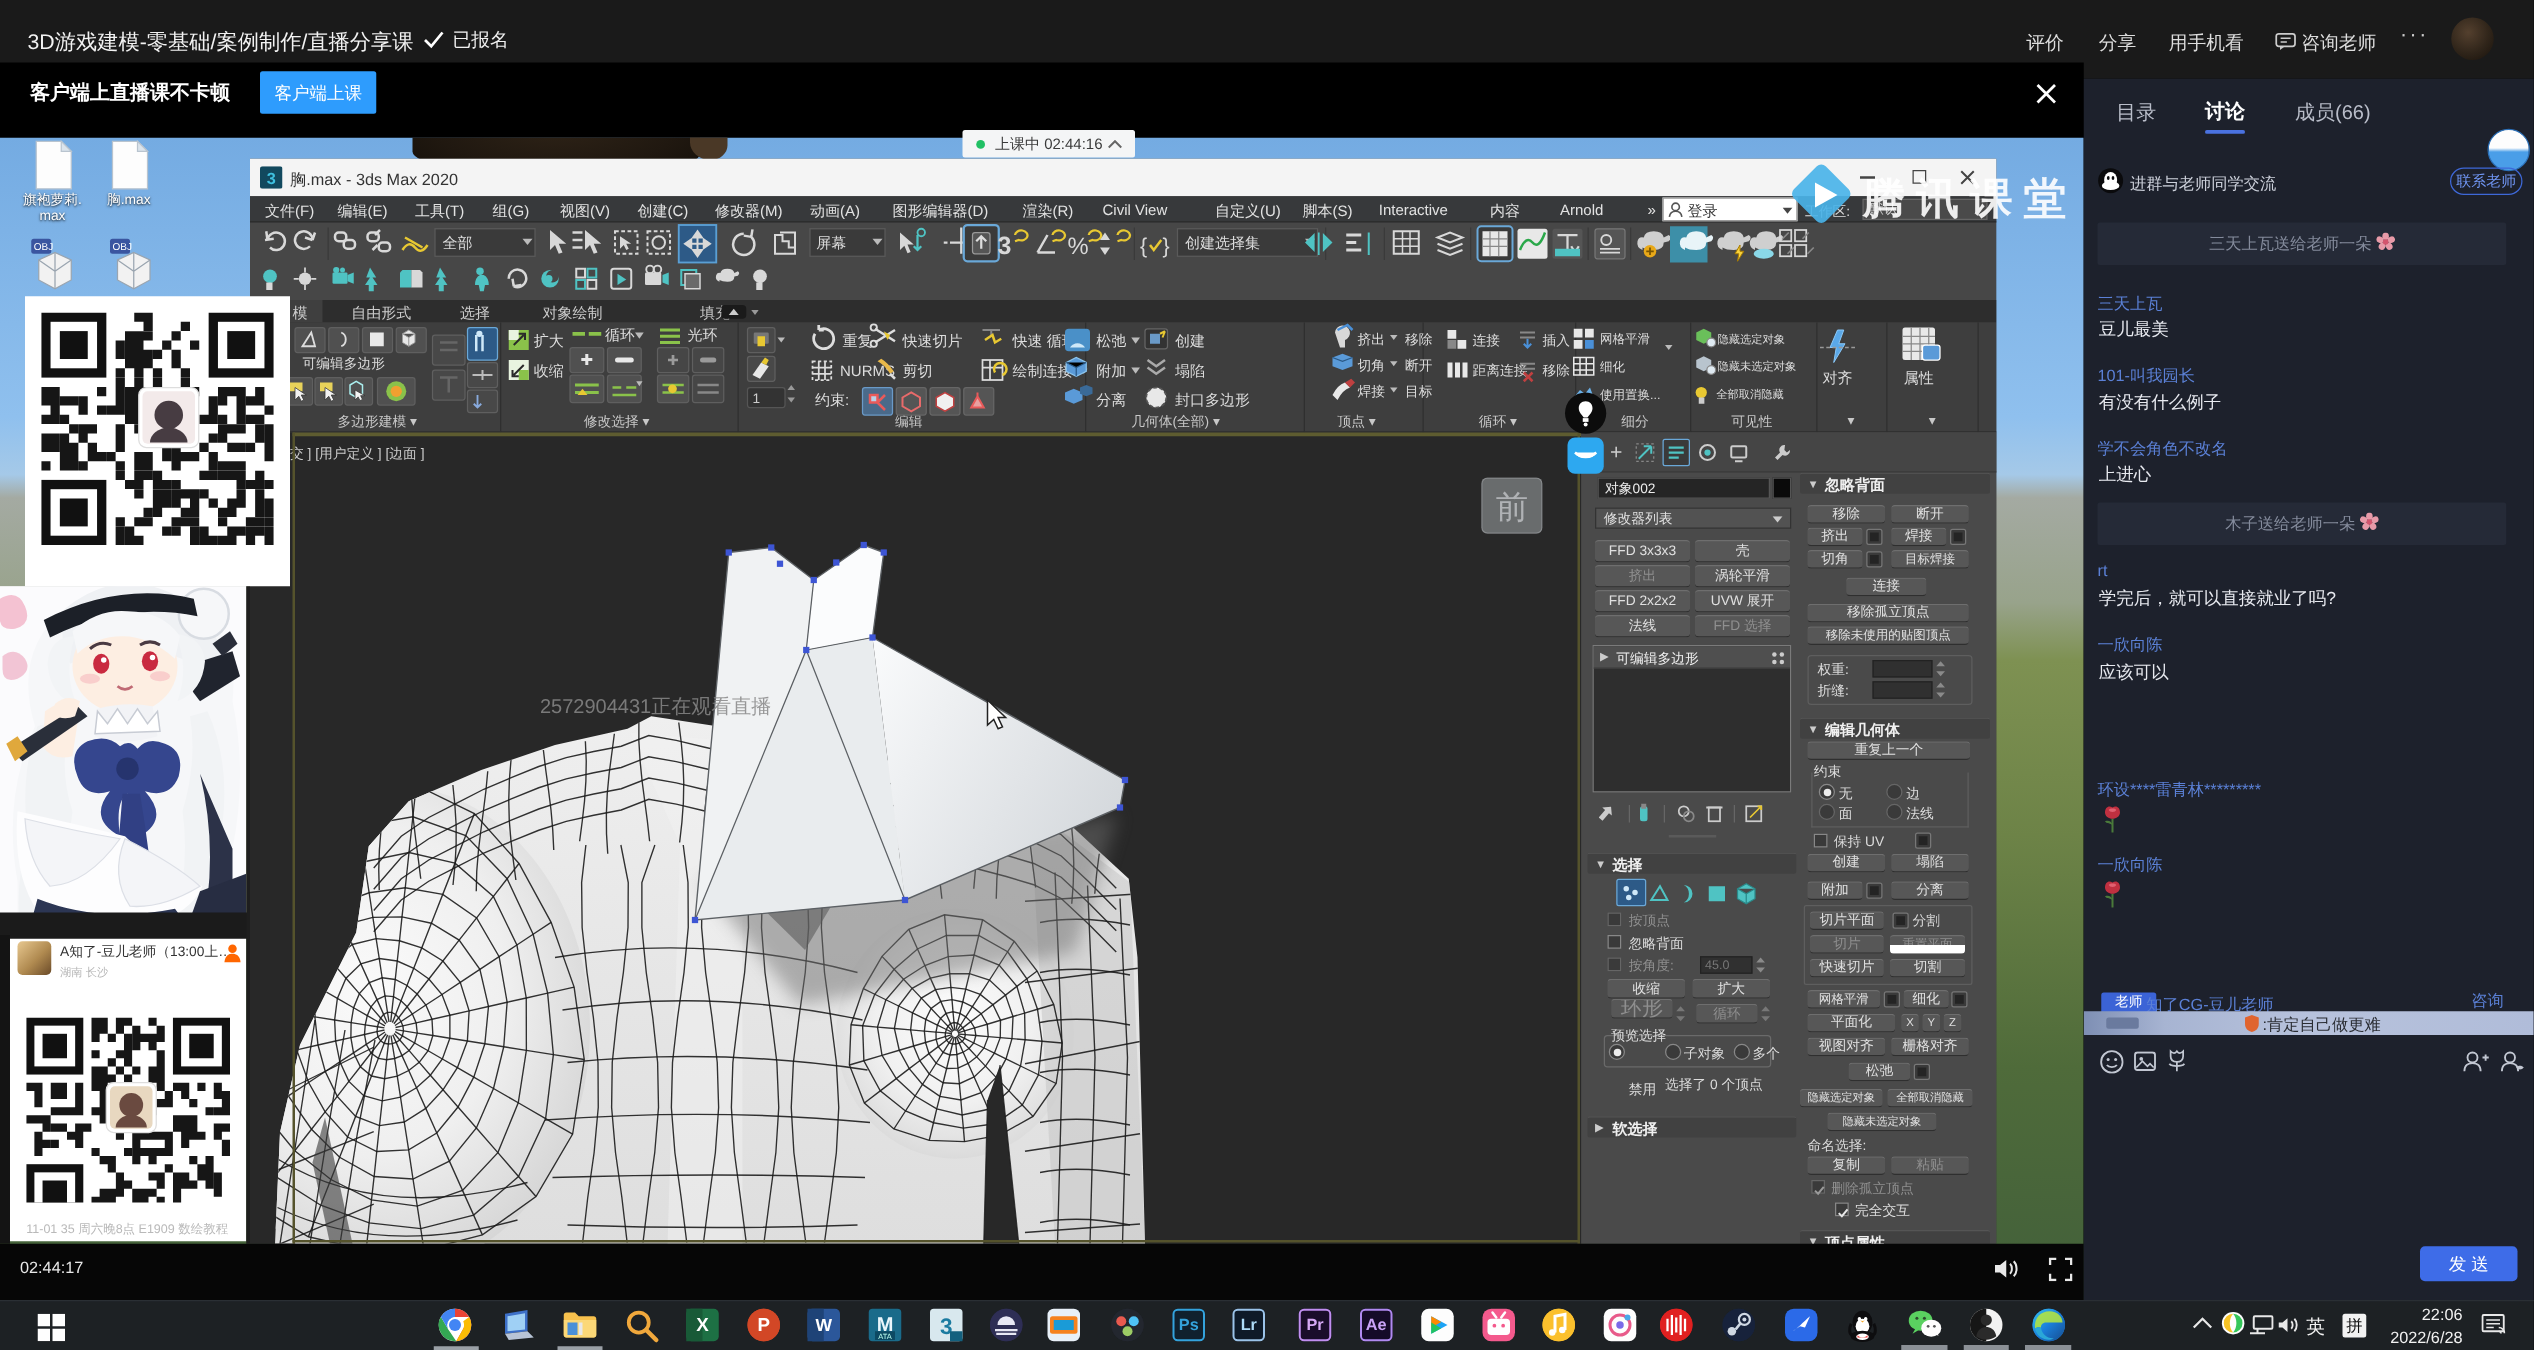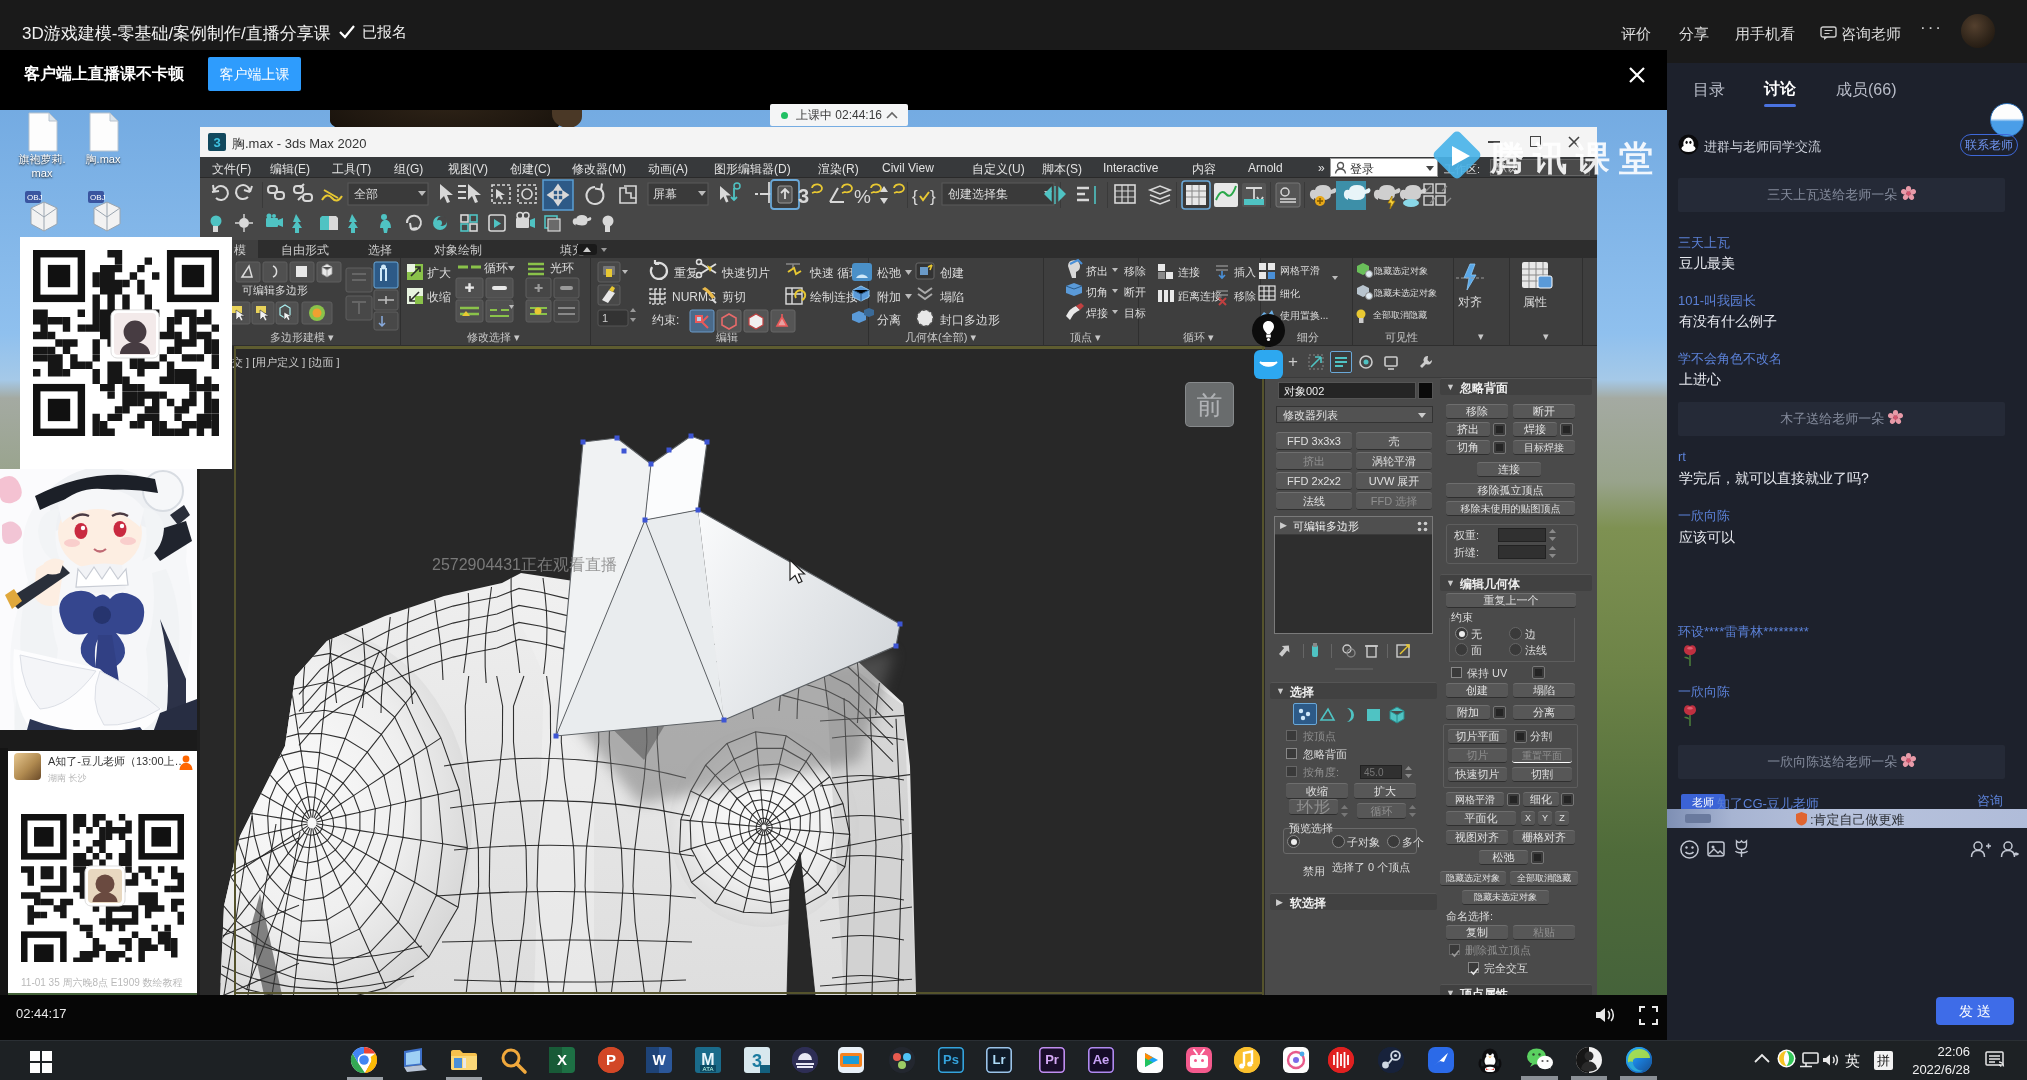--- a/index.html
+++ b/index.html
@@ -85,30 +85,20 @@
         <g fill="#e89aa8">
           <ellipse cx="7.5" cy="3" rx="2.6" ry="3"></ellipse>
           <ellipse cx="12" cy="5.8" rx="2.6" ry="3" transform="rotate(72 12 5.8)"></ellipse>
           <ellipse cx="10.3" cy="11" rx="2.6" ry="3" transform="rotate(144 10.3 11)"></ellipse>
           <ellipse cx="4.7" cy="11" rx="2.6" ry="3" transform="rotate(216 4.7 11)"></ellipse>
           <ellipse cx="3" cy="5.8" rx="2.6" ry="3" transform="rotate(288 3 5.8)"></ellipse>
         </g>
         <circle cx="7.5" cy="7.5" r="2.2" fill="#d4556e"></circle>
       </svg></div>
     <div class="a" style="left:11px;top:339px;width:327px;height:34px;background:#252a37;border-radius:2px;text-align:center;line-height:34px;font-size:13px;color:#848b9c">木子送给老师一朵 <svg width="15" height="15" viewBox="0 0 15 15" style="vertical-align:-2px">
-        <g fill="#e89aa8">
-          <ellipse cx="7.5" cy="3" rx="2.6" ry="3"></ellipse>
-          <ellipse cx="12" cy="5.8" rx="2.6" ry="3" transform="rotate(72 12 5.8)"></ellipse>
-          <ellipse cx="10.3" cy="11" rx="2.6" ry="3" transform="rotate(144 10.3 11)"></ellipse>
-          <ellipse cx="4.7" cy="11" rx="2.6" ry="3" transform="rotate(216 4.7 11)"></ellipse>
-          <ellipse cx="3" cy="5.8" rx="2.6" ry="3" transform="rotate(288 3 5.8)"></ellipse>
-        </g>
-        <circle cx="7.5" cy="7.5" r="2.2" fill="#d4556e"></circle>
-      </svg></div>
-    <div class="a" style="left:11px;top:682px;width:327px;height:34px;background:#252a37;border-radius:2px;text-align:center;line-height:34px;font-size:13px;color:#848b9c">一欣向陈送给老师一朵 <svg width="15" height="15" viewBox="0 0 15 15" style="vertical-align:-2px">
         <g fill="#e89aa8">
           <ellipse cx="7.5" cy="3" rx="2.6" ry="3"></ellipse>
           <ellipse cx="12" cy="5.8" rx="2.6" ry="3" transform="rotate(72 12 5.8)"></ellipse>
           <ellipse cx="10.3" cy="11" rx="2.6" ry="3" transform="rotate(144 10.3 11)"></ellipse>
           <ellipse cx="4.7" cy="11" rx="2.6" ry="3" transform="rotate(216 4.7 11)"></ellipse>
           <ellipse cx="3" cy="5.8" rx="2.6" ry="3" transform="rotate(288 3 5.8)"></ellipse>
         </g>
         <circle cx="7.5" cy="7.5" r="2.2" fill="#d4556e"></circle>
       </svg></div>
     <div class="a tx" style="left:11px;top:171px;font-size:13px;color:#5b80d6">三天上瓦</div>
@@ -972,21 +962,21 @@
       <div class="a" style="left:2px;top:2px;width:7px;height:7px;background:#242424"></div>
     </div>
 <div class="a tx" style="left:248px;top:359px;width:62px;height:15px;background:#575757;border-radius:3px;border-top:1px solid #6e6e6e;border-bottom:1px solid #2f2f2f;color:#e0e0e0;font-size:11px;text-align:center;line-height:13px;overflow:hidden">分离</div>
 <div class="a" style="left:178px;top:378px;width:135px;height:64px;border:1px solid #5e5e5e;border-radius:2px"></div>
 <div class="a tx" style="left:183px;top:383px;width:59px;height:15px;background:#575757;border-radius:3px;border-top:1px solid #6e6e6e;border-bottom:1px solid #2f2f2f;color:#e0e0e0;font-size:11px;text-align:center;line-height:13px;overflow:hidden">切片平面</div>
 <div class="a" style="left:249px;top:384px;width:13px;height:13px;background:#3a3a3a;border:1px solid #777;border-radius:2px">
       <div class="a" style="left:2px;top:2px;width:7px;height:7px;background:#242424"></div>
     </div>
 <div class="a tx" style="left:265px;top:383px;font-size:11px;color:#dcdcdc;font-weight:normal">分割</div>
 <div class="a tx" style="left:183px;top:402px;width:59px;height:15px;background:#575757;border-radius:3px;border-top:1px solid #6e6e6e;border-bottom:1px solid #2f2f2f;color:#8f8f8f;font-size:11px;text-align:center;line-height:13px;overflow:hidden">切片</div>
-<div class="a tx" style="left:247px;top:402px;width:60px;height:15px;background:#575757;border-radius:3px;border-top:1px solid #6e6e6e;border-bottom:1px solid #ffffff;color:#8f8f8f;font-size:10px;text-align:center;line-height:13px;overflow:hidden">重置平面</div>
+<div class="a tx" style="left:247px;top:402px;width:60px;height:15px;background:#575757;border-radius:3px;border-top:1px solid #6e6e6e;border-bottom:7px solid #ffffff;color:#8f8f8f;font-size:10px;text-align:center;line-height:13px;overflow:hidden">重置平面</div>
 <div class="a tx" style="left:183px;top:421px;width:59px;height:15px;background:#575757;border-radius:3px;border-top:1px solid #6e6e6e;border-bottom:1px solid #2f2f2f;color:#e0e0e0;font-size:11px;text-align:center;line-height:13px;overflow:hidden">快速切片</div>
 <div class="a tx" style="left:247px;top:421px;width:60px;height:15px;background:#575757;border-radius:3px;border-top:1px solid #6e6e6e;border-bottom:1px solid #2f2f2f;color:#e0e0e0;font-size:11px;text-align:center;line-height:13px;overflow:hidden">切割</div>
 <div class="a tx" style="left:181px;top:446px;width:58px;height:15px;background:#575757;border-radius:3px;border-top:1px solid #6e6e6e;border-bottom:1px solid #2f2f2f;color:#e0e0e0;font-size:10px;text-align:center;line-height:13px;overflow:hidden">网格平滑</div>
 <div class="a" style="left:242px;top:447px;width:13px;height:13px;background:#3a3a3a;border:1px solid #777;border-radius:2px">
       <div class="a" style="left:2px;top:2px;width:7px;height:7px;background:#242424"></div>
     </div>
 <div class="a tx" style="left:258px;top:446px;width:36px;height:15px;background:#575757;border-radius:3px;border-top:1px solid #6e6e6e;border-bottom:1px solid #2f2f2f;color:#e0e0e0;font-size:11px;text-align:center;line-height:13px;overflow:hidden">细化</div>
 <div class="a" style="left:296px;top:447px;width:13px;height:13px;background:#3a3a3a;border:1px solid #777;border-radius:2px">
       <div class="a" style="left:2px;top:2px;width:7px;height:7px;background:#242424"></div>
     </div>

